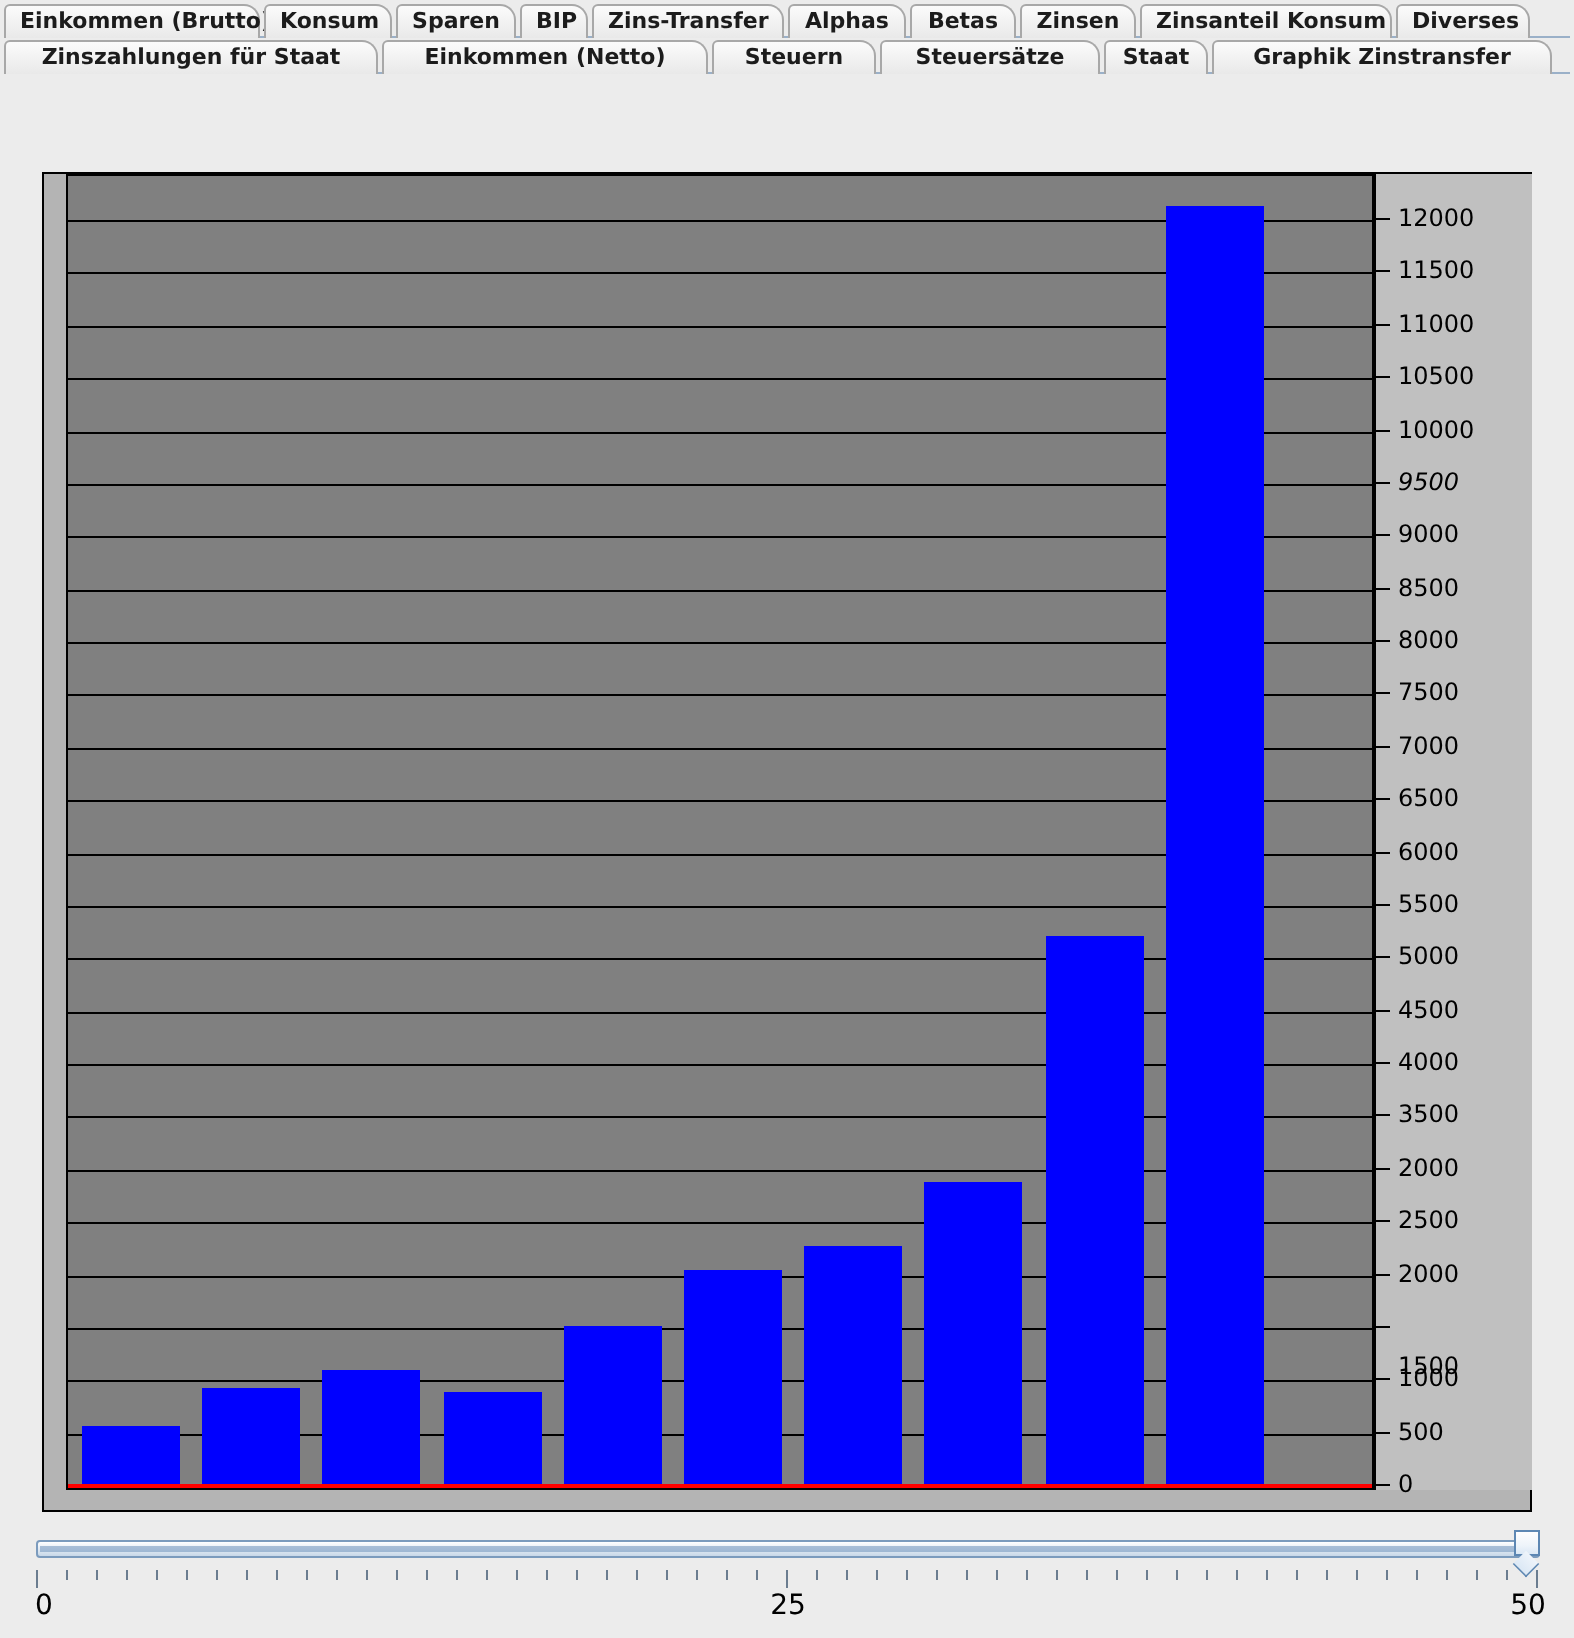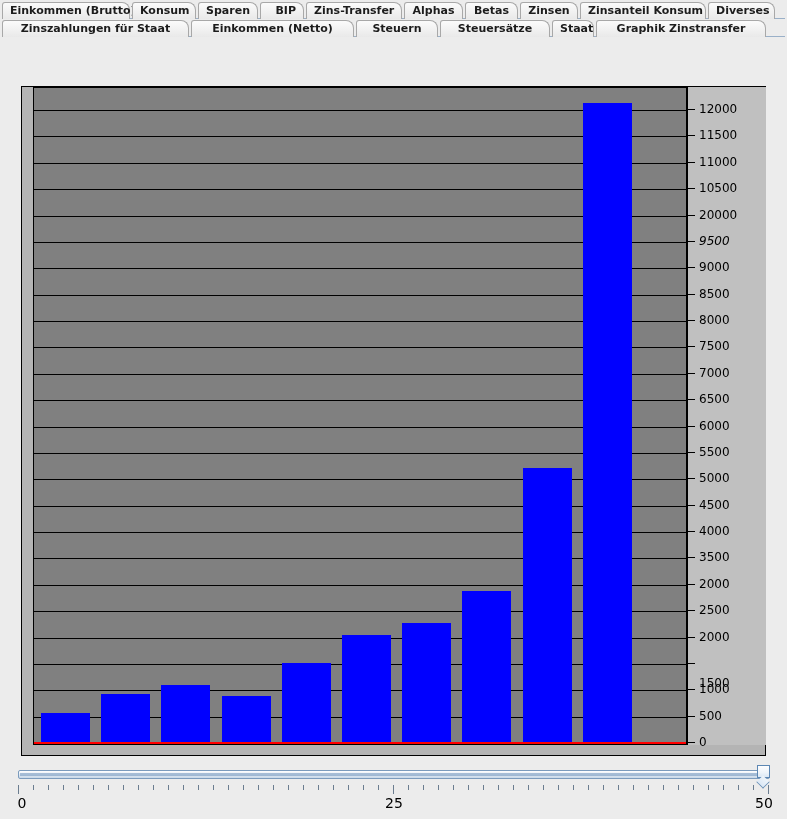--- a/index.html
+++ b/index.html
@@ -224,21 +224,21 @@
   <div class="tabrow" id="tabrow1">
       <div class="tab" style="width: 128px;">
         <span class="tlabel">Einkommen (Brutto)</span>
       </div>
       <div class="tab" style="width: 64px;">
         <span class="tlabel">Konsum</span>
       </div>
       <div class="tab" style="width: 60px;">
         <span class="tlabel">Sparen</span>
       </div>
-      <div class="tab" style="width: 44px; text-align: right;">
+      <div class="tab" style="width: 34px;">
         <span class="tlabel">BIP</span>
       </div>
       <div class="tab" style="width: 96px;">
         <span class="tlabel">Zins-Transfer</span>
       </div>
       <div class="tab" style="width: 59px;">
         <span class="tlabel">Alphas</span>
       </div>
       <div class="tab" style="width: 53px;">
         <span class="tlabel">Betas</span>
@@ -259,21 +259,21 @@
       </div>
       <div class="tab" style="width: 163px;">
         <span class="tlabel">Einkommen (Netto)</span>
       </div>
       <div class="tab" style="width: 82px;">
         <span class="tlabel">Steuern</span>
       </div>
       <div class="tab" style="width: 110px;">
         <span class="tlabel">Steuersätze</span>
       </div>
-      <div class="tab" style="width: 42px;">
+      <div class="tab" style="width: 52px;">
         <span class="tlabel">Staat</span>
       </div>
       <div class="tab" style="width: 170px;">
         <span class="tlabel">Graphik Zinstransfer</span>
       </div>
     </div>
 </div>
 
 <div class="chart-wrap">
   <div class="plot" id="plot">
@@ -351,21 +351,21 @@
       <div class="ticklabel" style="top: 253px;">7500</div>
       <div class="tickmark" style="top: 233px;"></div>
       <div class="ticklabel" style="top: 227px;">8000</div>
       <div class="tickmark" style="top: 207px;"></div>
       <div class="ticklabel" style="top: 201px;">8500</div>
       <div class="tickmark" style="top: 180px;"></div>
       <div class="ticklabel" style="top: 174px;">9000</div>
       <div class="tickmark" style="top: 154px;"></div>
       <div class="ticklabel" style="top: 148px; font-style: italic;">9500</div>
       <div class="tickmark" style="top: 128px;"></div>
-      <div class="ticklabel" style="top: 122px;">20000</div>
+      <div class="ticklabel" style="top: 122px;">10000</div>
       <div class="tickmark" style="top: 101px;"></div>
       <div class="ticklabel" style="top: 95px;">10500</div>
       <div class="tickmark" style="top: 75px;"></div>
       <div class="ticklabel" style="top: 69px;">11000</div>
       <div class="tickmark" style="top: 48px;"></div>
       <div class="ticklabel" style="top: 42px;">11500</div>
       <div class="tickmark" style="top: 22px;"></div>
       <div class="ticklabel" style="top: 16px;">12000</div>
     </div>
 </div>

